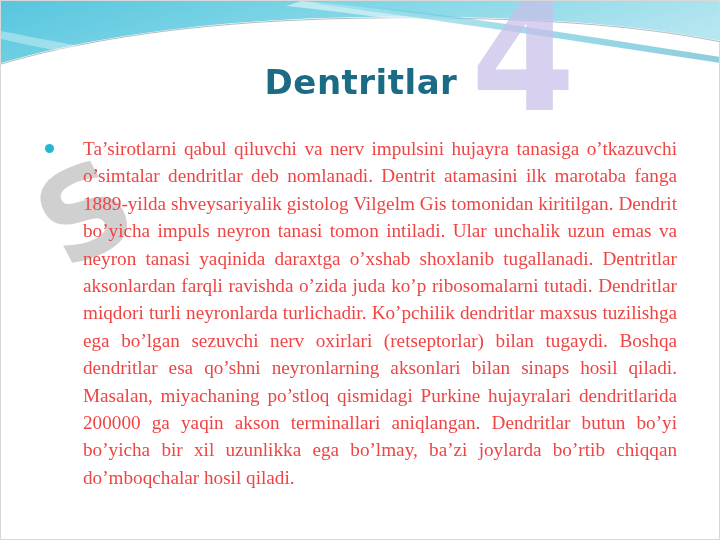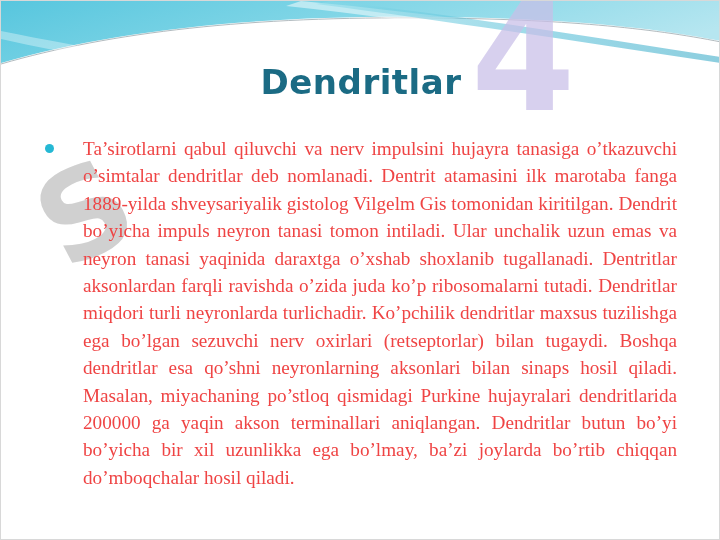--- a/index.html
+++ b/index.html
@@ -142,21 +142,21 @@
       <path d="M330,0 C470,16 590,36 720,56 L720,62 C585,42 460,22 315,3 Z" fill="url(#bandGrad2)" opacity="0.55"></path>
 
       <path d="M0,30 C90,48 150,58 215,64 L215,70 C140,65 70,54 0,38 Z" fill="#ffffff" opacity="0.35"></path>
     </svg>
   </div>
 
   <div class="wm wm-digit">4</div>
 
   <div class="wm wm-gray">S</div>
 
-  <div class="title">Dendritlar</div>
+  <div class="title">Dentritlar</div>
 
   <div class="body-block">
     <div class="bullet-row">
       <span class="bullet-dot"></span>
       <p class="body-text">Ta’sirotlarni qabul qiluvchi va nerv impulsini hujayra tanasiga o’tkazuvchi o’simtalar dendritlar deb nomlanadi. Dentrit atamasini ilk marotaba fanga 1889-yilda shveysariyalik gistolog Vilgelm Gis tomonidan kiritilgan. Dendrit bo’yicha impuls neyron tanasi tomon intiladi. Ular unchalik uzun emas va neyron tanasi yaqinida daraxtga o’xshab shoxlanib tugallanadi. Dentritlar aksonlardan farqli ravishda o’zida juda ko’p ribosomalarni tutadi. Dendritlar miqdori turli neyronlarda turlichadir. Ko’pchilik dendritlar maxsus tuzilishga ega bo’lgan sezuvchi nerv oxirlari (retseptorlar) bilan tugaydi. Boshqa dendritlar esa qo’shni neyronlarning aksonlari bilan sinaps hosil qiladi. Masalan, miyachaning po’stloq qismidagi Purkine hujayralari dendritlarida 200000 ga yaqin akson terminallari aniqlangan. Dendritlar butun bo’yi bo’yicha bir xil uzunlikka ega bo’lmay, ba’zi joylarda bo’rtib chiqqan do’mboqchalar hosil qiladi.</p>
     </div>
   </div>
 
 </div>
 

